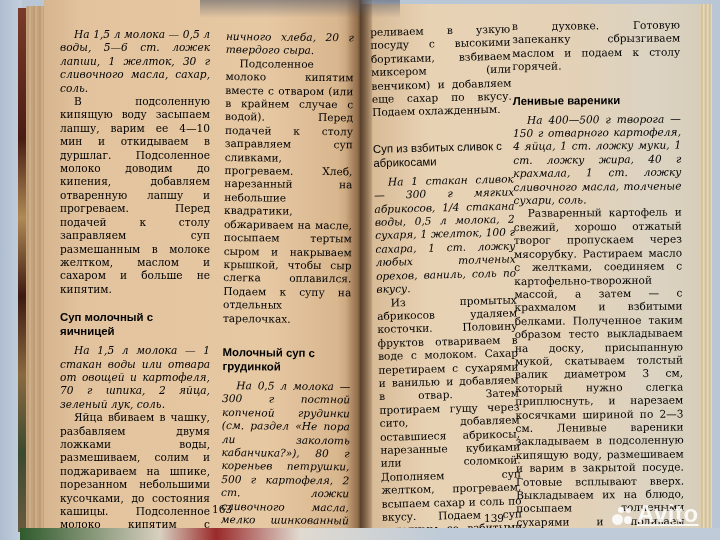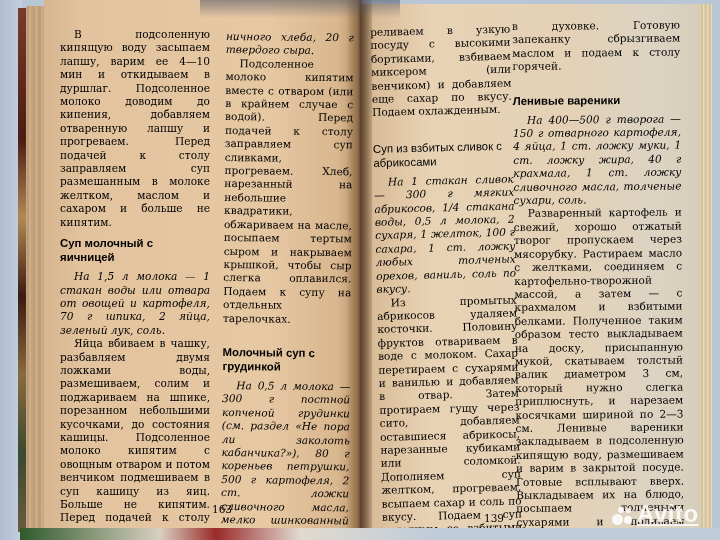--- a/index.html
+++ b/index.html
@@ -48,23 +48,24 @@
 <div class="page-edges"></div>
 
 <div class="page left"></div>
 <div class="page right"></div>
 <div class="right-edge"></div>
 <div class="gutter"></div>
 <div class="shade-top"></div>
 
 <div class="col lc1">
 
+  <p class="ing">На 1,5 л молока — 0,5 л воды, 5—6 ст. ложек лапши, 1 желток, 30 г сливочного масла, сахар, соль.</p>
   <p class="ind">В подсоленную кипящую воду засыпаем лапшу, варим ее 4—10 мин и откидываем в дуршлаг. Подсоленное молоко доводим до кипения, добавляем отваренную лапшу и прогреваем. Перед подачей к столу заправляем суп размешанным в молоке желтком, маслом и сахаром и больше не кипятим.</p>
 
-  <h3 style="margin-top:7px">Суп молочный с яичницей</h3>
+  <h3 style="margin-top:14px">Суп молочный с яичницей</h3>
   <p class="ing">На 1,5 л молока — 1 стакан воды или отвара от овощей и картофеля, 70 г шпика, 2 яйца, зеленый лук, соль.</p>
   <p class="ind">Яйца вбиваем в чашку, разбавляем двумя ложками воды, размешиваем, солим и поджариваем на шпике, порезанном небольшими кусочками, до состояния кашицы. Подсоленное молоко кипятим с овощным отваром и потом венчиком подмешиваем в суп кашицу из яиц. Больше не кипятим. Перед подачей к столу посыпаем суп мелко нарезанным зеленым луком.</p>
 
 </div>
 
 <div class="col lc2">
   <p class="ing" style="text-indent:0">ничного хлеба, 20 г твердого сыра.</p>
   <p class="ind">Подсоленное молоко кипятим вместе с отваром (или в крайнем случае с водой). Перед подачей к столу заправляем суп сливками, прогреваем. Хлеб, нарезанный на небольшие квадратики, обжариваем на масле, посыпаем тертым сыром и накрываем крышкой, чтобы сыр слегка оплавился. Подаем к супу на отдельных тарелочках.</p>
 
   <h3 style="margin-top:20px">Молочный суп с грудинкой</h3>

